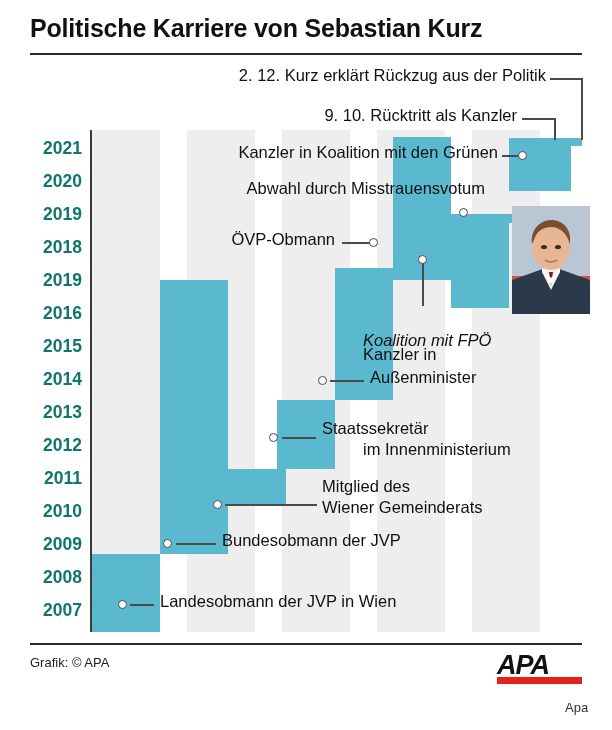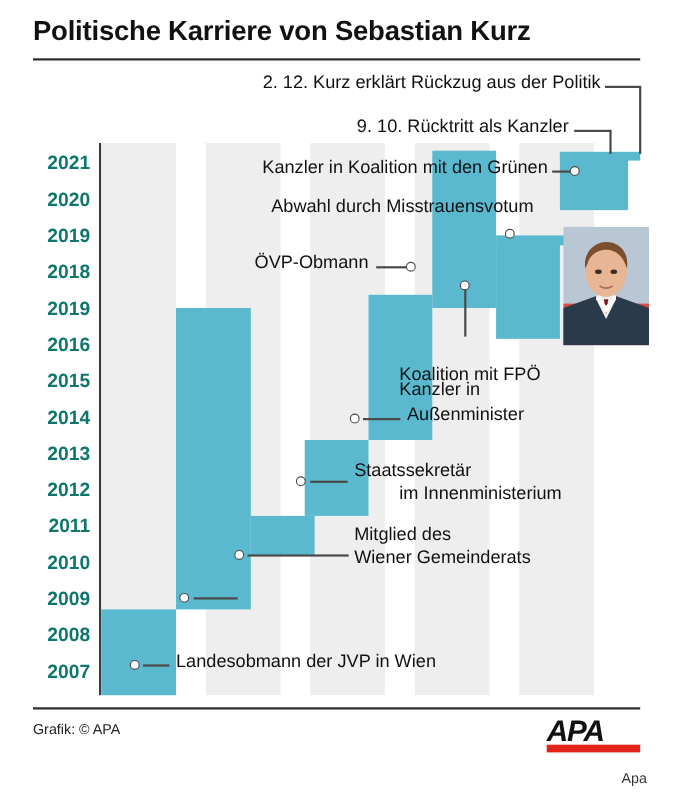--- a/index.html
+++ b/index.html
@@ -257,38 +257,39 @@
 
   <div class="anno right" style="left:160px; top:179px; width:325px;">Abwahl durch Misstrauensvotum</div>
   <div class="leader" style="left:490px; top:212px; width:0px;"></div>
   <div class="dot" style="left:459px; top:208px;"></div>
 
   <div class="anno right" style="left:150px; top:230px; width:185px;">ÖVP-Obmann</div>
   <div class="leader" style="left:342px; top:242px; width:30px;"></div>
   <div class="dot" style="left:369px; top:238px;"></div>
 
   <div class="anno" style="left:363px; top:312px; width:190px;margin-top:33px;">Kanzler in</div>
-  <div class="anno" style="left:363px; top:331px; width:190px;">Koalition mit FPÖ</div>
+  <div class="anno" style="left:363px; top:331px; width:190px;font-style:italic;">Koalition mit FPÖ</div>
   <div class="leader-v" style="left:422px; top:262px; height:44px;"></div>
   <div class="dot" style="left:418px; top:255px;"></div>
 
   <div class="anno" style="left:370px; top:368px;">Außenminister</div>
   <div class="leader" style="left:330px; top:380px; width:34px;"></div>
   <div class="dot" style="left:318px; top:376px;"></div>
 
   <div class="anno" style="left:322px; top:419px;">Staatssekretär</div>
   <div class="anno" style="left:322px; top:440px;margin-left:41px;">im Innenministerium</div>
   <div class="leader" style="left:282px; top:437px; width:34px;"></div>
   <div class="dot" style="left:269px; top:433px;"></div>
 
   <div class="anno" style="left:322px; top:477px;">Mitglied des</div>
   <div class="anno" style="left:322px; top:498px;">Wiener Gemeinderats</div>
   <div class="leader" style="left:225px; top:504px; width:92px;"></div>
   <div class="dot" style="left:213px; top:500px;"></div>
 
+  <div class="anno" style="left:222px; top:531px;">Bundesobmann der JVP</div>
   <div class="leader" style="left:176px; top:543px; width:40px;"></div>
   <div class="dot" style="left:163px; top:539px;"></div>
 
   <div class="anno" style="left:160px; top:592px;">Landesobmann der JVP in Wien</div>
   <div class="leader" style="left:130px; top:604px; width:24px;"></div>
   <div class="dot" style="left:118px; top:600px;"></div>
 
   <div class="footer-rule"></div>
   <div class="credit">Grafik: © APA</div>
   <div class="logo">

